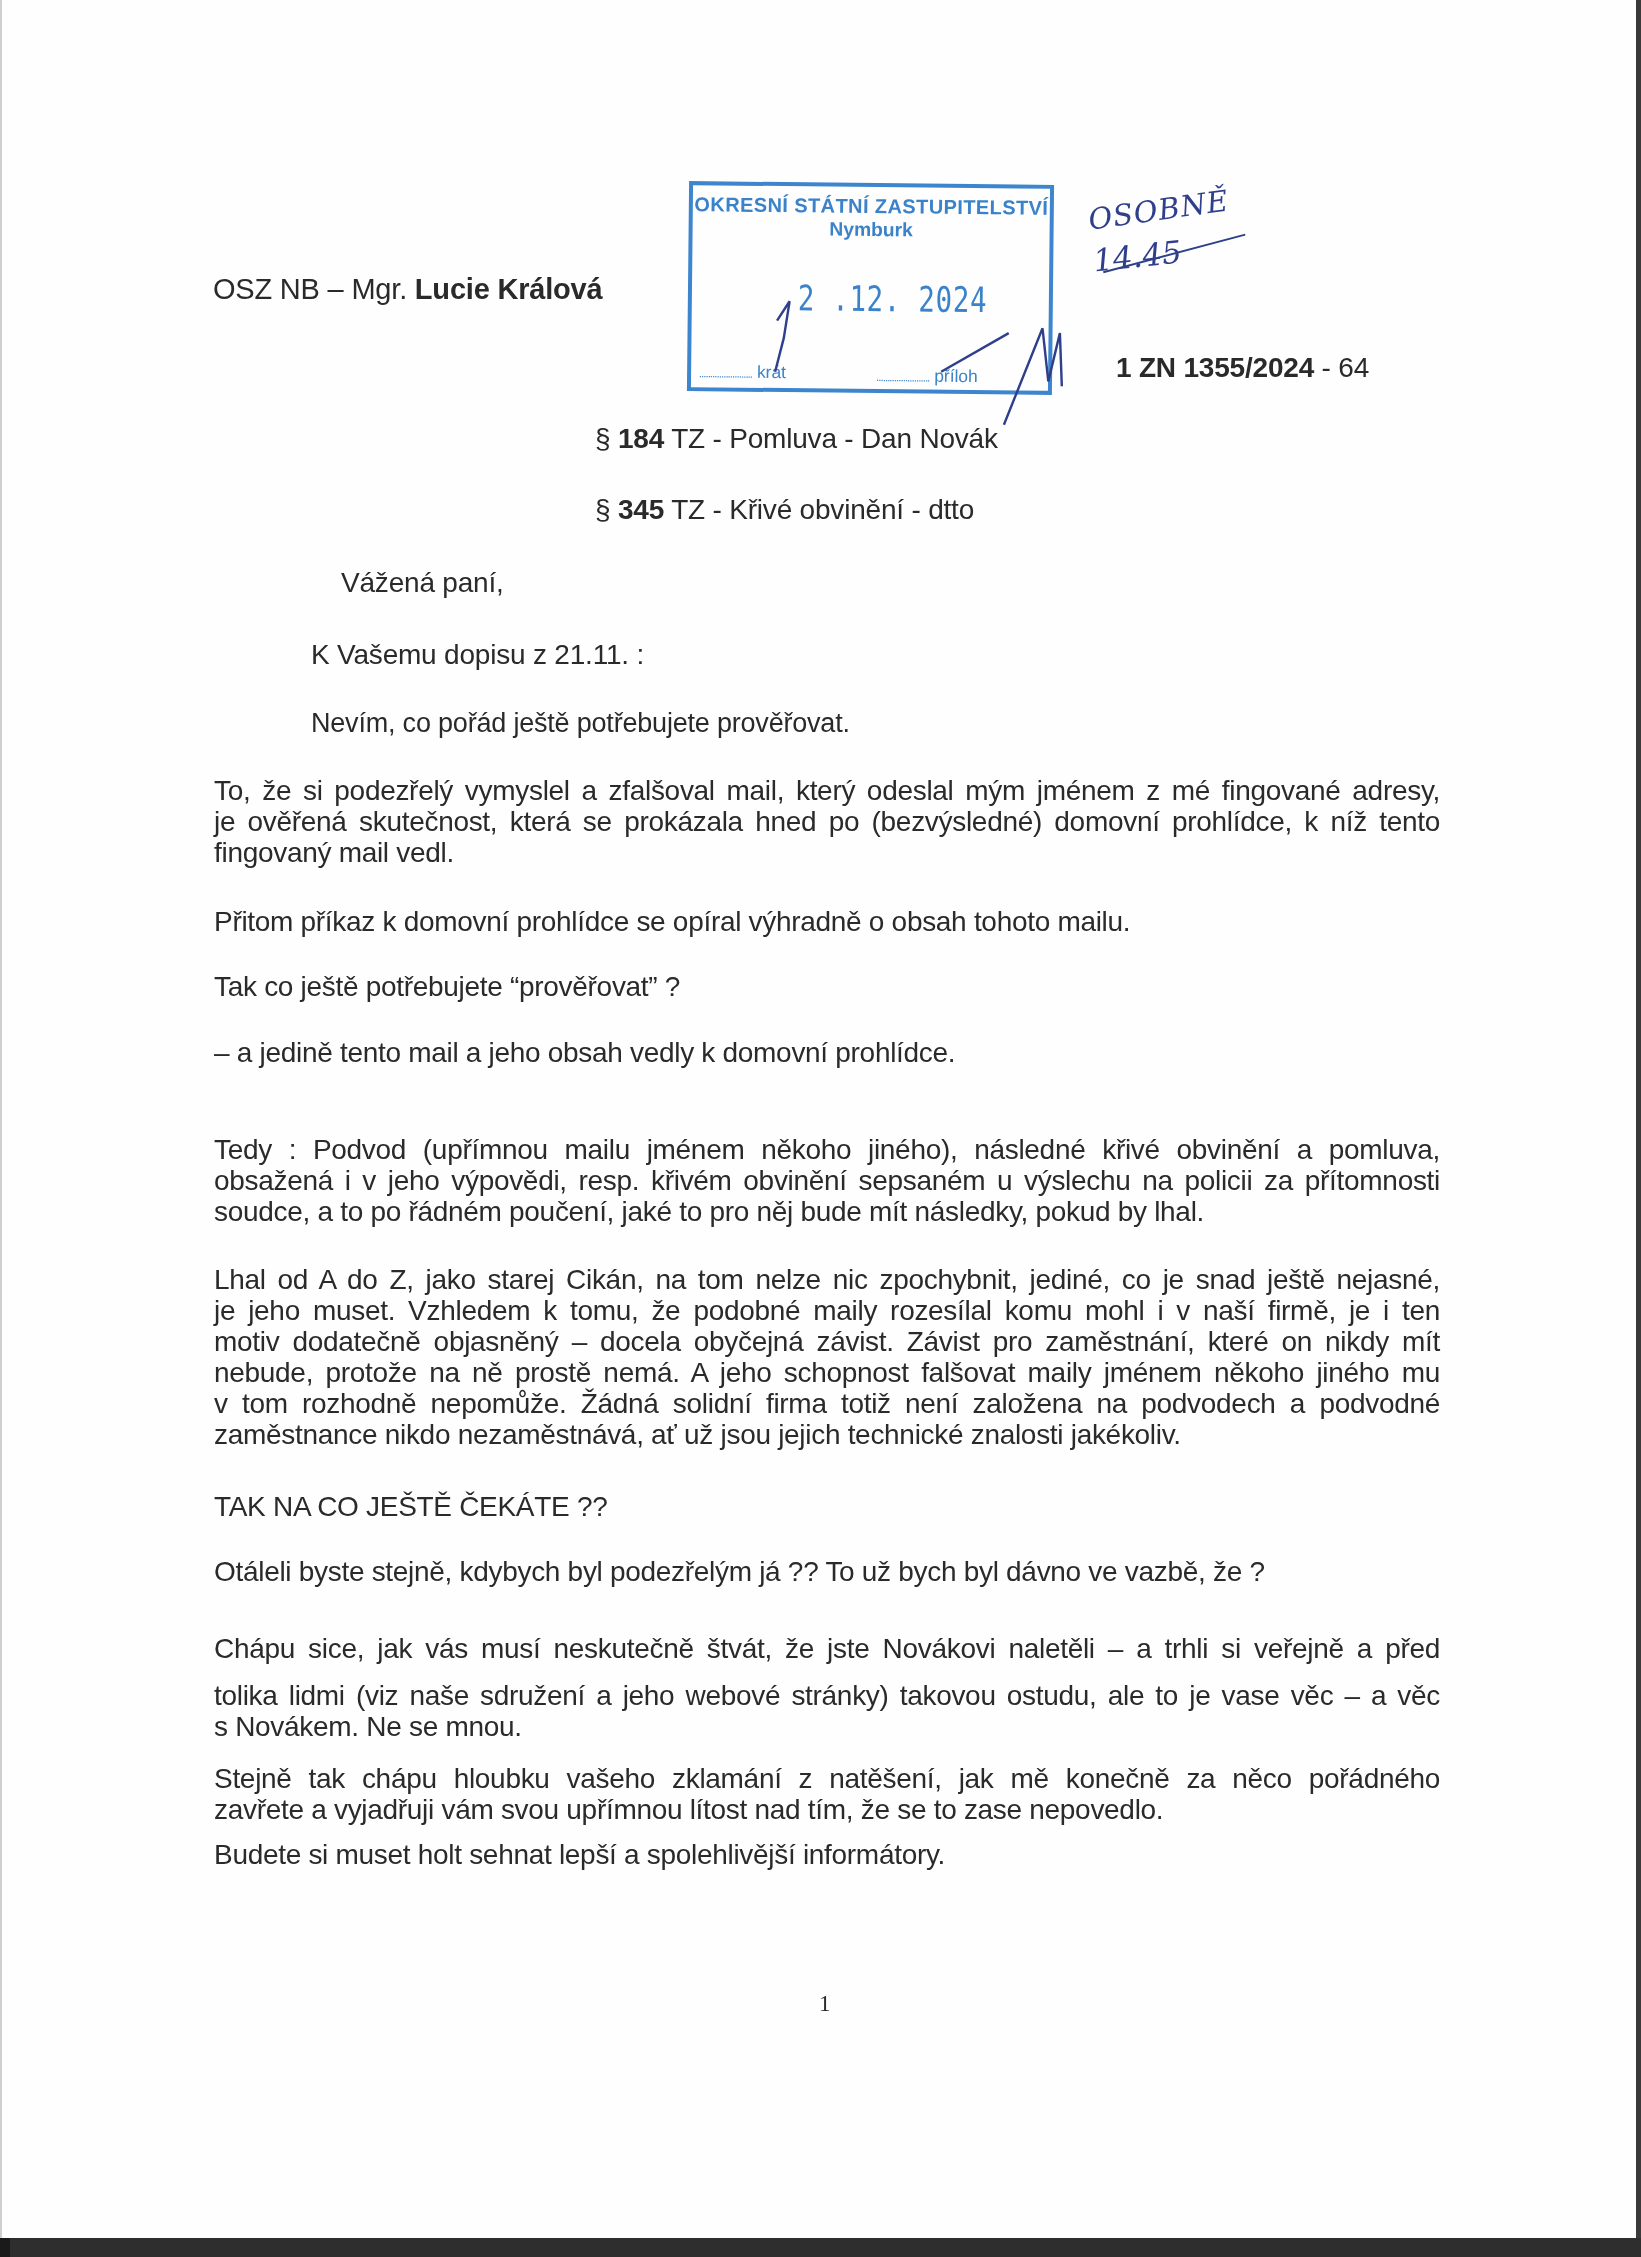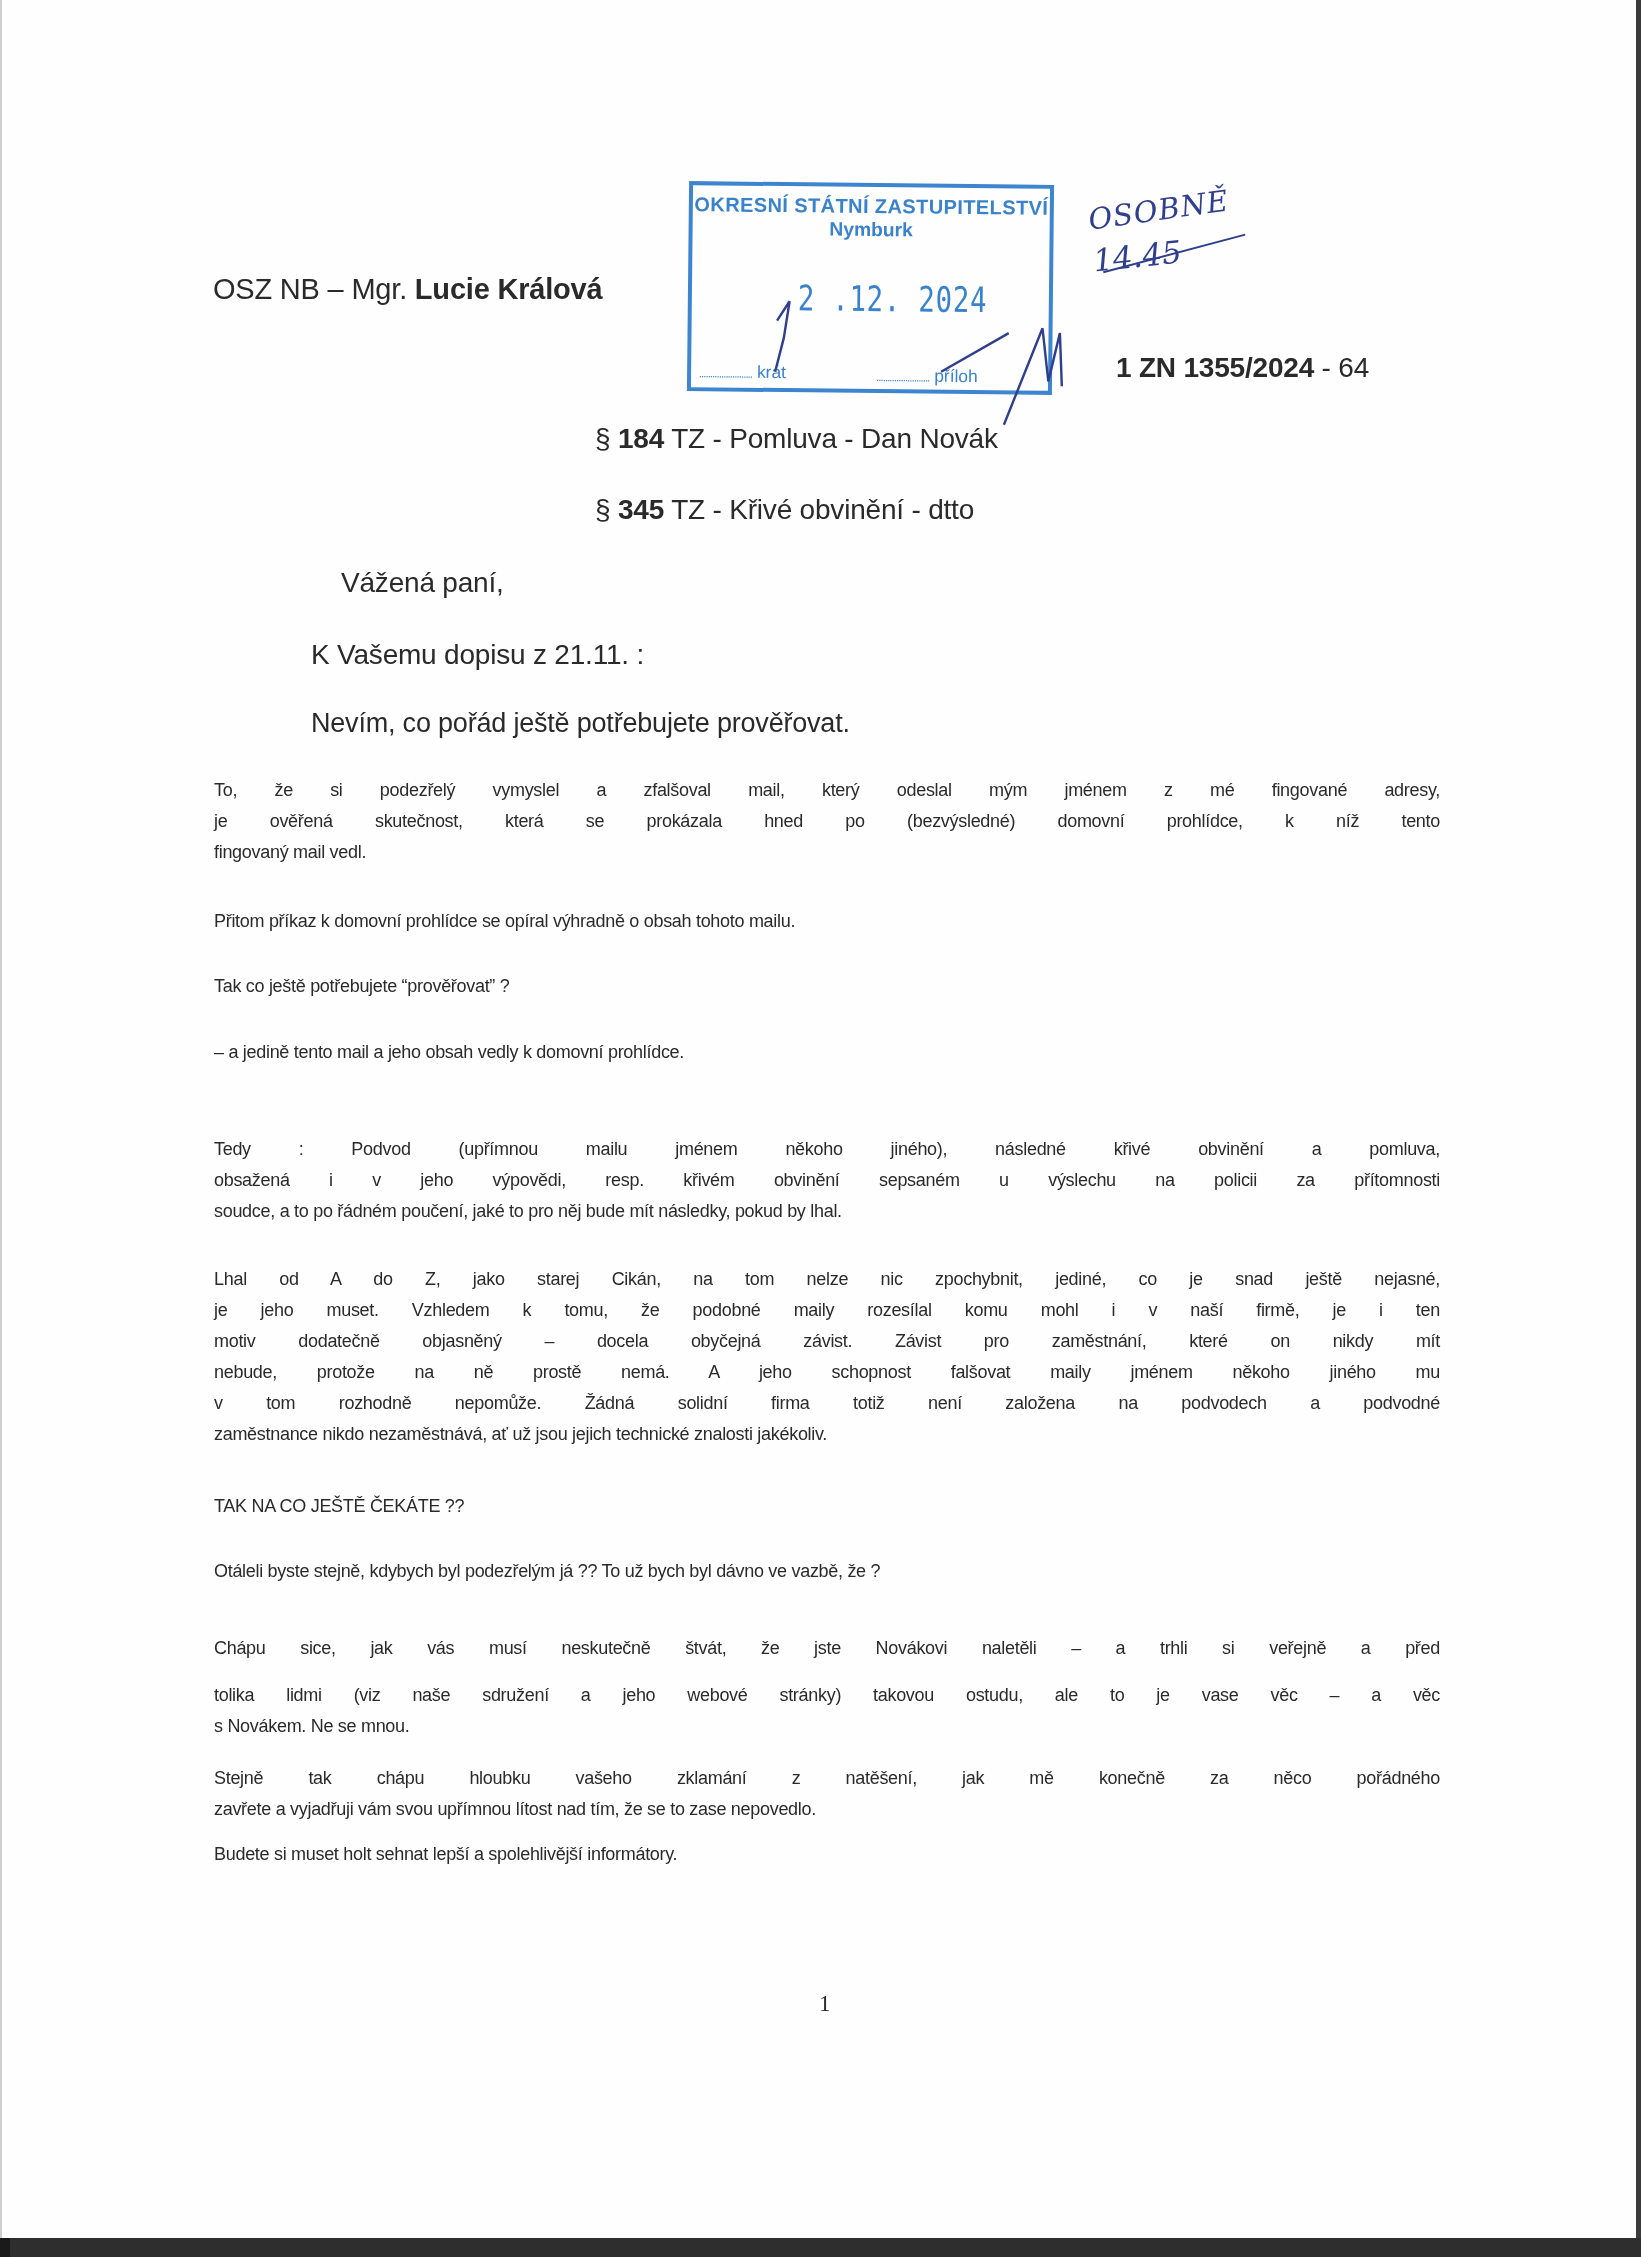--- a/index.html
+++ b/index.html
@@ -23,21 +23,21 @@
 
   .section-line { left: 595px; font-size: 28px; text-align: right; }
   .section-line .num { font-weight: bold; }
   .sec1 { top: 423px; }
   .sec2 { top: 494px; }
 
   .salutation { left: 297px; top: 567px; font-size: 28px; font-weight: normal; margin-left: 44px; }
   .intro { left: 311px; top: 639px; font-size: 28px; }
   .intro2 { left: 311px; top: 708px; font-size: 27px; }
 
-  .para { position: absolute; left: 214px; width: 1226px; font-size: 18px; line-height: 31px; text-align: justify; letter-spacing: -0.3px; }
+  .para { position: absolute; left: 214px; width: 1226px; font-size: 28px; line-height: 31px; text-align: justify; letter-spacing: -0.3px; }
   .para span { display: block; }
   .p1 { top: 775px; }
   .p2 { top: 906px; }
   .p3 { top: 971px; }
   .p4 { top: 1037px; }
   .p5 { top: 1134px; }
   .p6 { top: 1264px; }
   .p7 { top: 1491px; }
   .p8 { top: 1556px; }
   .p9 { top: 1633px; }

